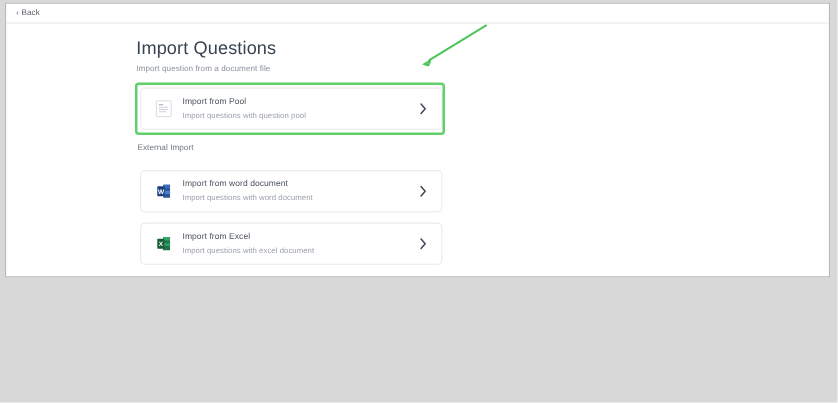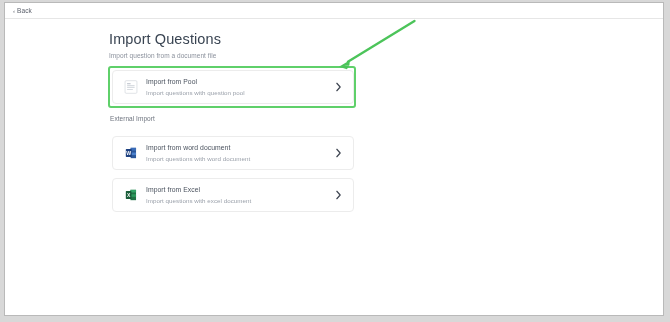--- a/index.html
+++ b/index.html
@@ -11,21 +11,21 @@
     height: 322px;
     background: #d8d8d8;
     font-family: "Liberation Sans", sans-serif;
     overflow: hidden;
   }
   .app-window {
     position: absolute;
     left: 4px;
     top: 2px;
     width: 660px;
-    height: 314px;
+    height: 220px;
     background: #ffffff;
     border: 1px solid #b9b9b9;
     box-sizing: border-box;
     overflow: hidden;
   }
   .topbar {
     position: absolute;
     left: 0;
     top: 0;
     width: 100%;

